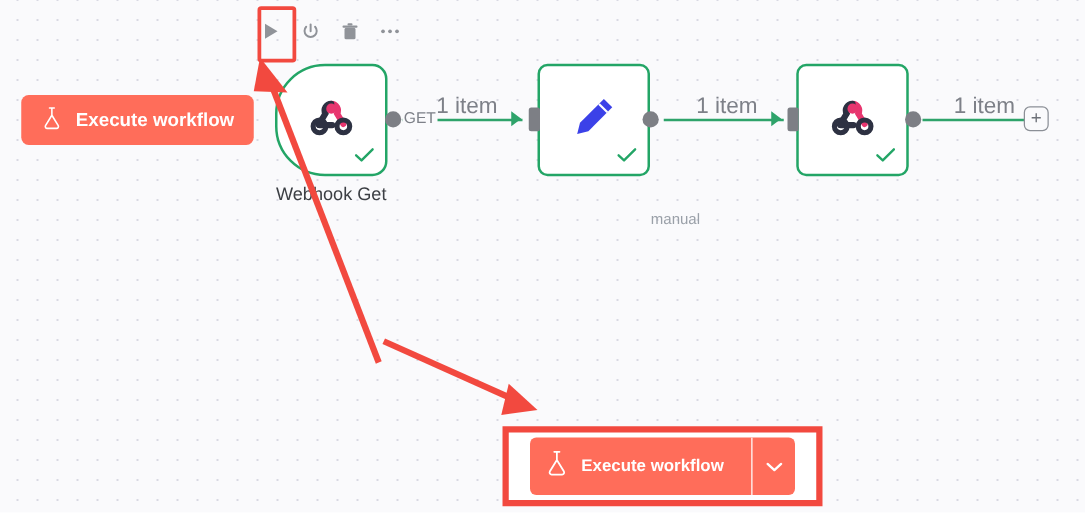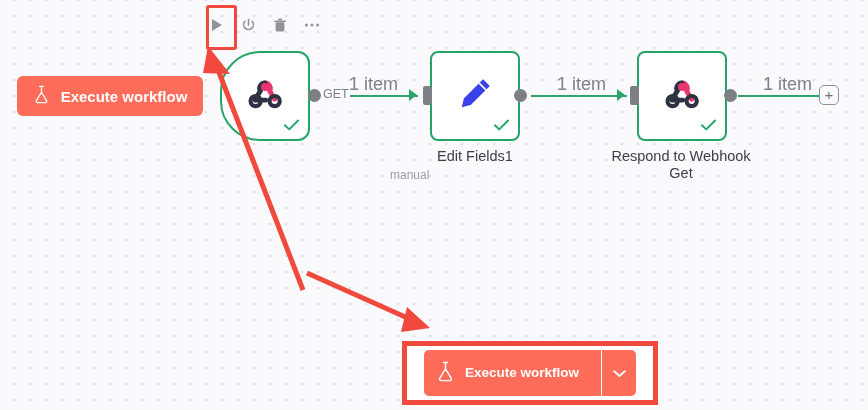--- a/index.html
+++ b/index.html
@@ -104,21 +104,21 @@
   .node-label {
     position: absolute;
     text-align: center;
     color: #3c3f44;
     font-size: 14.5px;
     line-height: 17px;
     white-space: pre-line;
   }
   .node-sublabel {
     position: absolute;
-    text-align: left;
+    text-align: right;
     color: #9aa0a8;
     font-size: 12px;
     line-height: 14px;
   }
 
   #node-webhook-get   { left: 220px; top: 51px; }
   #node-edit-fields   { left: 430px; top: 51px; }
   #node-respond       { left: 637px; top: 51px; }
 
   #label-webhook-get  { left: 180px; top: 148px; width: 170px; }
@@ -297,37 +297,37 @@
         <circle cx="24" cy="16.6" r="4.2" fill="#e8366f"></circle>
       </svg>
     </span>
     <span class="check">
       <svg width="17" height="14" viewBox="0 0 18 14" aria-hidden="true">
         <path d="M2 7.3 L6.6 11.6 L16 2.2" stroke="#23a566" stroke-width="2" fill="none" stroke-linecap="round" stroke-linejoin="round"></path>
       </svg>
     </span>
   </div>
   <div class="port-out" style="left:308px; top:89px;"></div>
+  <div class="node-label" id="label-webhook-get">Webhook Get</div>
 
   <div class="node regular" id="node-edit-fields">
     <span>
       <svg width="42" height="42" viewBox="0 0 44 44" aria-hidden="true">
         <path d="M30.5 6.5 l7 7 -20 20 -9.4 2.4 2.4 -9.4 z" fill="#3b41e8"></path>
         <path d="M26.4 10.6 l7 7" stroke="#ffffff" stroke-width="1.8" fill="none"></path>
       </svg>
     </span>
     <span class="check">
       <svg width="17" height="14" viewBox="0 0 18 14" aria-hidden="true">
         <path d="M2 7.3 L6.6 11.6 L16 2.2" stroke="#23a566" stroke-width="2" fill="none" stroke-linecap="round" stroke-linejoin="round"></path>
       </svg>
     </span>
   </div>
   <div class="port-in" style="left:423px; top:86px;"></div>
   <div class="port-out" style="left:514px; top:89px;"></div>
-  <div class="node-label" id="label-edit-fields">Edit Fields1</div>
   <div class="node-sublabel" id="sub-edit-fields">manual</div>
 
   <div class="node regular" id="node-respond">
     <span>
       <svg width="46" height="46" viewBox="0 0 48 48" aria-hidden="true">
         <path d="M24 12.5 a5.6 5.6 0 0 1 4.9 8.3 l5.2 8.6" stroke="#e8366f" stroke-width="5.1" fill="none" stroke-linecap="round"></path>
         <path d="M24 12.5 a5.6 5.6 0 0 0 -4.9 8.3 l-5.6 9.3" stroke="#2d3142" stroke-width="5.1" fill="none" stroke-linecap="round"></path>
         <path d="M14.2 30.4 h10.6" stroke="#2d3142" stroke-width="5.1" fill="none" stroke-linecap="round"></path>
         <circle cx="14.2" cy="31.4" r="5.3" stroke="#2d3142" stroke-width="4.3" fill="none"></circle>
         <circle cx="34.1" cy="31.4" r="5.3" stroke="#2d3142" stroke-width="4.3" fill="none"></circle>
@@ -335,22 +335,20 @@
       </svg>
     </span>
     <span class="check">
       <svg width="17" height="14" viewBox="0 0 18 14" aria-hidden="true">
         <path d="M2 7.3 L6.6 11.6 L16 2.2" stroke="#23a566" stroke-width="2" fill="none" stroke-linecap="round" stroke-linejoin="round"></path>
       </svg>
     </span>
   </div>
   <div class="port-in" style="left:630px; top:86px;"></div>
   <div class="port-out" style="left:724px; top:89px;"></div>
-  <div class="node-label" id="label-respond">Respond to Webhook
-Get</div>
 
   <div class="method-label" style="left:322px; top:87px;">GET</div>
   <div class="wire-label" style="left:349px; top:74px;">1 item</div>
   <div class="wire-label" style="left:557px; top:74px;">1 item</div>
   <div class="wire-label" style="left:763px; top:74px;">1 item</div>
 
   <div class="plus-btn" style="left:819px; top:85px;">+</div>
 
   <div class="bottom-annot">
     <div class="exec-from">

